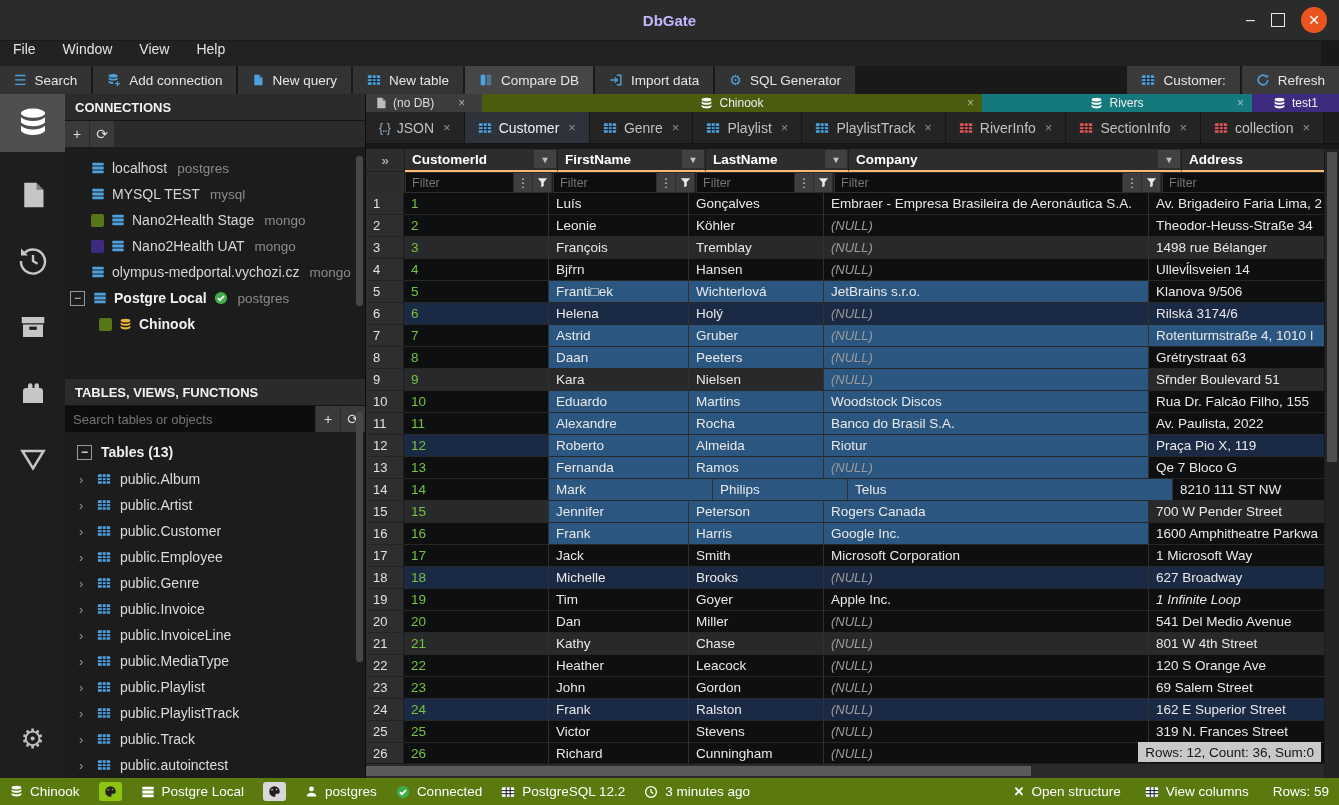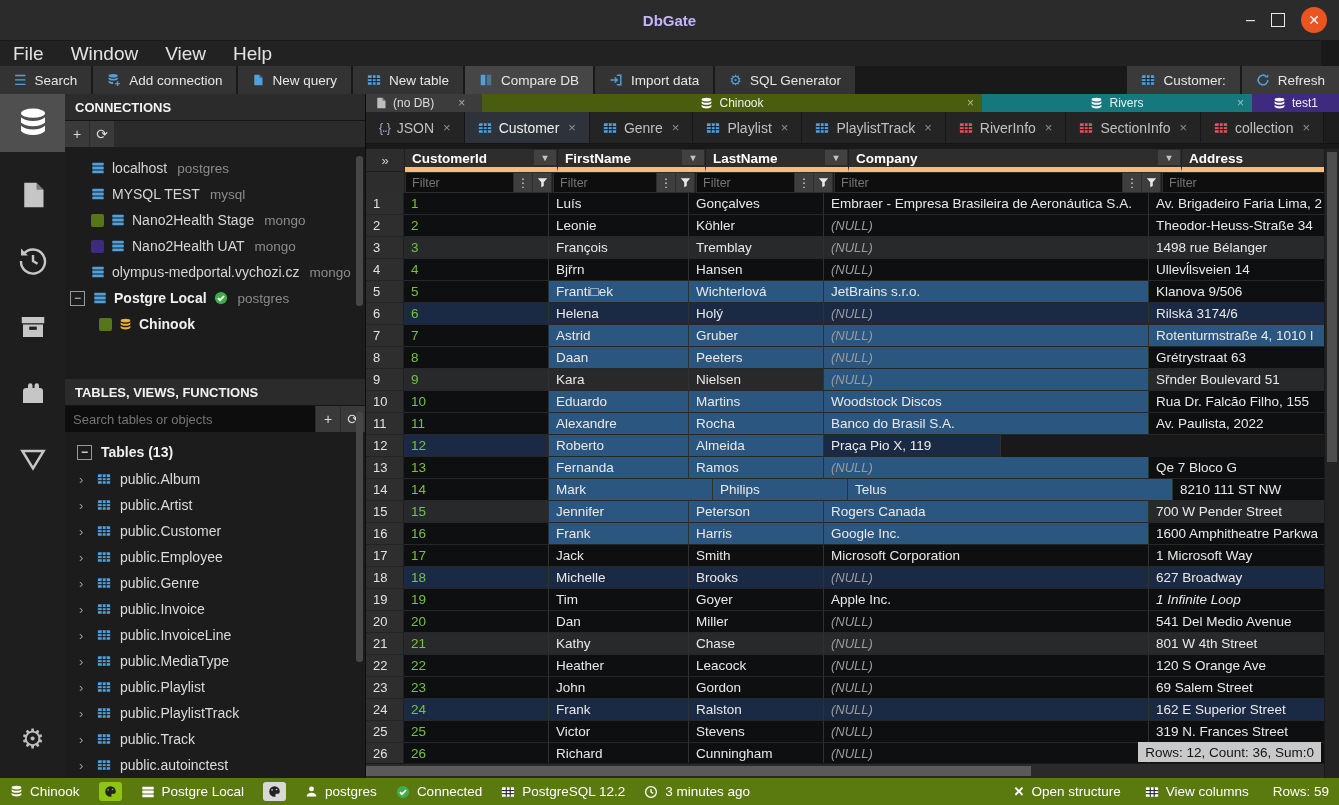--- a/index.html
+++ b/index.html
@@ -10,21 +10,21 @@
   .titlebar{position:absolute;top:0;left:0;right:0;height:40px;background:#2b2b2b;
             display:flex;align-items:center;justify-content:center;border-bottom:1px solid #1a1a1a}
   .title{font-weight:bold;font-size:15px;color:#c4b5fd}
   .wctrl{position:absolute;right:12px;top:0;height:40px;display:flex;align-items:center;gap:16px}
   .wmin{color:#e8e8e8;font-size:16px;line-height:10px}
   .wmax{width:12px;height:12px;border:1.5px solid #e8e8e8}
   .wclose{width:26px;height:26px;border-radius:50%;background:#e95420;color:#fff;
           display:flex;align-items:center;justify-content:center;font-size:14px}
   
   .menubar{position:absolute;top:41px;left:0;right:18px;height:25px;background:#222;
-           display:flex;align-items:center;gap:27px;padding-left:13px;font-size:19px;color:#e3e3e3}
+           display:flex;gap:27px;padding-left:13px;font-size:14px;color:#e3e3e3}
   
   .toolbar{position:absolute;top:66px;left:0;right:0;height:28px;background:#191919;display:flex}
   .tbtn{display:flex;align-items:center;gap:8px;padding:0 14px;background:#333;
         border-right:2px solid #191919;font-size:13.5px;color:#e6e6e6;white-space:nowrap}
   .tbtn.hl{background:#464646}
   .tic{color:#4ea1dc;display:flex;align-items:center}
   .tic .uch{font-size:14px;line-height:14px}
   .tbar-right{margin-left:auto;display:flex}
   .tbar-right .tbtn{background:#3a3a3a;border-left:2px solid #191919;border-right:0}
   
@@ -70,21 +70,21 @@
   .tab{display:flex;align-items:center;gap:7px;padding:0 13px;font-size:14px;color:#c0c0c0;
        border-right:1px solid #161616;background:#242424;flex:none;white-space:nowrap}
   .tab.active{background:#2e333b;color:#efefef}
   .tabx{color:#8f8f8f;font-size:13px;margin-left:2px}
   .jsonic{font-size:12px;color:#9ab0c4;letter-spacing:-1px}
   
   .gridwrap{margin-top:5px;flex:1;display:flex;flex-direction:column;position:relative;min-height:0}
   .ghead{height:23px;display:flex;flex:none}
   .gcorner{width:38px;flex:none;background:#2d2d2d;border-right:1px solid #1f1f1f;border-bottom:1px solid #1f1f1f;
            display:flex;align-items:center;justify-content:center;color:#cfcfcf;font-size:13px}
-  .hcell{flex:none;background:#2d2d2d;border-right:1px solid #1f1f1f;border-bottom:5px solid #fdba74;
+  .hcell{flex:none;background:#2d2d2d;border-right:1px solid #1f1f1f;border-bottom:2px solid #fdba74;
          display:flex;align-items:center;font-weight:bold;font-size:13.5px;padding-left:7px;color:#fff;position:relative;overflow:hidden}
   .hdrop{position:absolute;right:1px;top:1px;bottom:2px;width:22px;background:#414141;display:flex;
          align-items:center;justify-content:center;color:#c2c2c2;font-size:10px}
   .gfilter{height:21px;display:flex;flex:none}
   .fgutter{width:38px;flex:none;background:#2d2d2d;border-right:1px solid #1f1f1f}
   .fcell{flex:none;display:flex;background:#2d2d2d;border-right:1px solid #1f1f1f;padding:1px;gap:1px}
   .fcell input{flex:1;min-width:0;background:#0e0e0e;border:0;outline:none;color:#bbb;
                font-size:12.5px;padding:0 6px;font-family:inherit}
   .fbtn{width:18px;flex:none;background:#3e3e3e;color:#ddd;display:flex;align-items:center;justify-content:center;font-size:12px}
   .grows{flex:1;position:relative;min-height:0}
@@ -1003,20 +1003,23 @@
             <div class="rnum">12</div>
             <div class="dcell b-navy" style="width: 145px;">
               <span class="idv">12</span>
             </div>
             <div class="dcell c-sel" style="width: 140px;">
               <span>Roberto</span>
             </div>
             <div class="dcell c-sel" style="width: 135px;">
               <span>Almeida</span>
             </div>
+            <div class="dcell c-sel" style="width: 325px;">
+              <span>Riotur</span>
+            </div>
             <div class="dcell b-navy" style="width: 177px;">
               <span>Praça Pio X, 119</span>
             </div>
           </div>
           <div class="grow">
             <div class="rnum">13</div>
             <div class="dcell b-dark" style="width: 145px;">
               <span class="idv">13</span>
             </div>
             <div class="dcell c-sel" style="width: 140px;">

